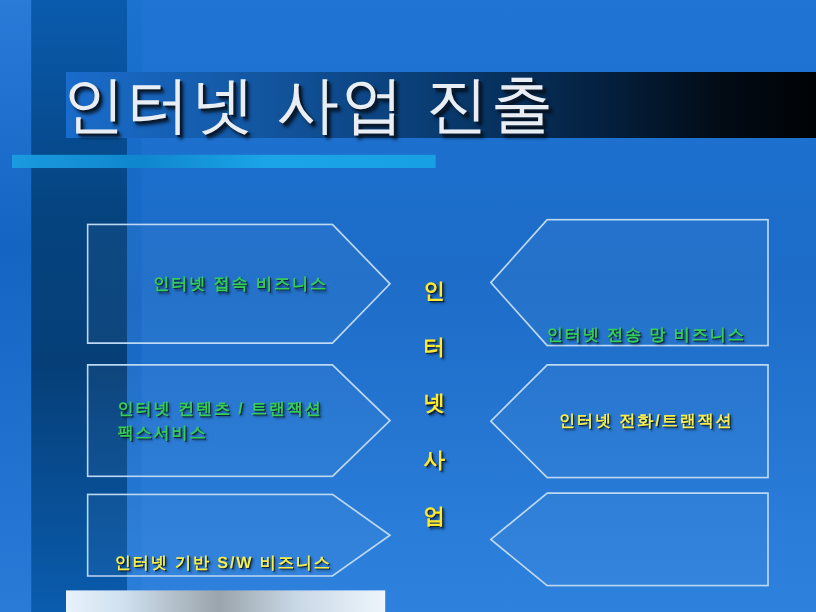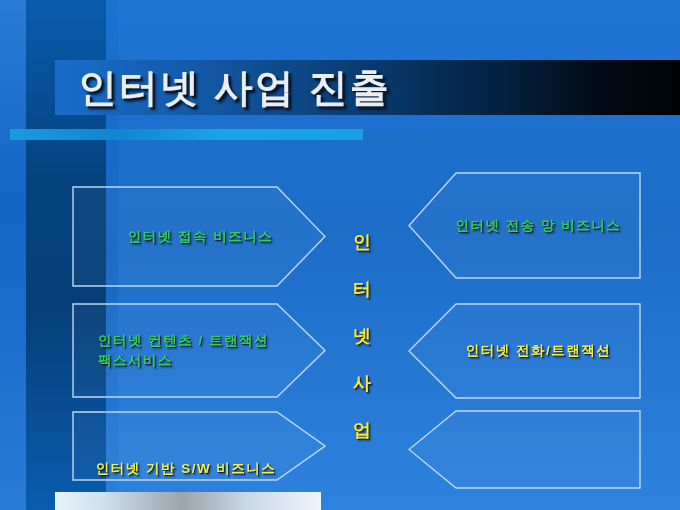--- a/index.html
+++ b/index.html
@@ -30,24 +30,24 @@
     background:linear-gradient(to bottom,#0a5bae 0%,#05437f 35%,#063f78 60%,#0a5cae 100%); }
   .band-c { left:106px; width:12px;
     background:linear-gradient(to bottom,#1b72cf,#1566c3,#2b80db); }
 
   
   #title-bar {
     position:absolute; left:55px; top:60px; width:625px; height:55px;
     background:linear-gradient(to right,#1a6ccb 0%,#145aa8 22%,#093d74 48%,#04203e 72%,#020a14 88%,#000305 100%);
   }
   #title-text {
-    position:absolute; left:78px; top:60px; width:560px; height:56px;
+    position:absolute; left:52px; top:60px; width:560px; height:56px;
     line-height:56px;
-    font-size:39px;
-    font-weight:700;
+    font-size:52px;
+    font-weight:400;
     color:#e9eef5;
     letter-spacing:2px;
     text-shadow:2px 2px 0 #0a1a2e, 3px 3px 3px rgba(0,0,0,.75);
     white-space:nowrap;
   }
 
   
   #accent-bar {
     position:absolute; left:10px; top:129px; width:353px; height:11px;
     background:linear-gradient(to right,#1a9ae0 0%,#0f86cd 30%,#1ba4e8 60%,#17a0e4 100%);
@@ -84,21 +84,21 @@
 
   
   #shape-l1 { left:72px; top:186px; width:254px; height:101px; }
   #shape-l2 { left:72px; top:303px; width:254px; height:95px; }
   #shape-l3 { left:72px; top:411px; width:254px; height:70px; }
   #shape-l1 .shape-label { width:100%; text-align:center; padding-right:30px;padding-left:33px; }
   #shape-l2 .shape-label { padding-left:26px; }
   #shape-l3 .shape-label { width:100%; text-align:center; padding-right:26px;margin-top:46px; }
 
   
-  #shape-r1 { left:408px; top:172px; width:233px; height:107px; }
+  #shape-r1 { left:408px; top:182px; width:233px; height:107px;align-items:flex-end; }
   #shape-r2 { left:408px; top:303px; width:233px; height:96px; }
   #shape-r3 { left:408px; top:410px; width:233px; height:79px; }
   .shape-right .shape-label { width:100%; text-align:center; padding-left:28px; }
 
   
   #center-column {
     position:absolute; left:342px; top:233px; width:40px;
     display:flex; flex-direction:column; align-items:center;
   }
   #center-column .vchar {

